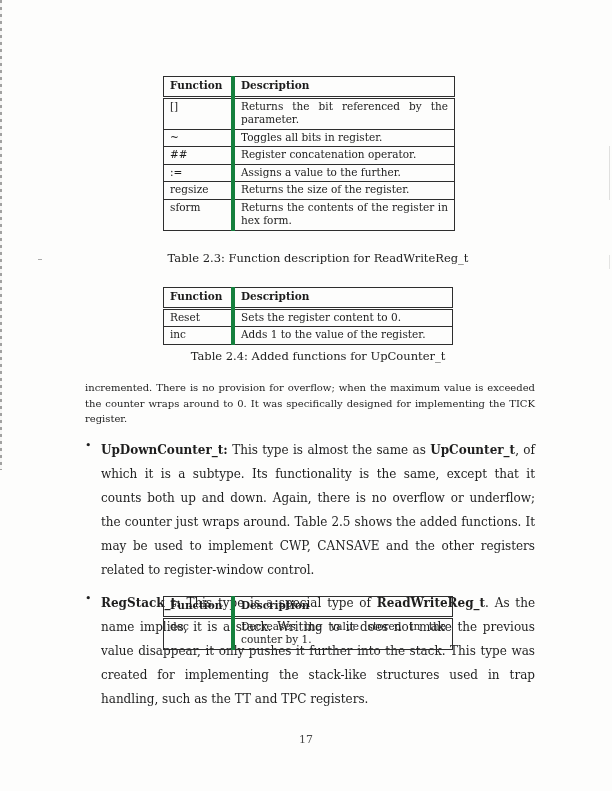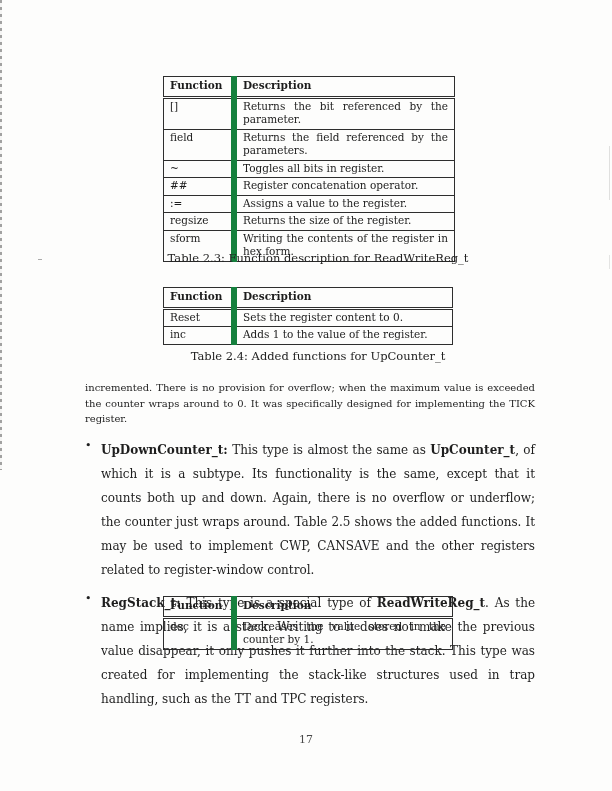--- a/index.html
+++ b/index.html
@@ -35,21 +35,21 @@
     border: 1.2px solid #2e2e2e;
   }
   .doc-table thead tr {
     border-bottom: 3px double #2e2e2e;
   }
   .doc-table tbody tr {
     border-top: 1px solid #2e2e2e;
   }
   .doc-table th:first-child,
   .doc-table td:first-child {
-    border-right: 6px solid #15803d;
+    border-right: 4px solid #15803d;
     width: 55px;
   }
   .doc-table th {
     text-align: left;
     font-weight: bold;
     padding-top: 2px;
     padding-bottom: 3px;
   }
   .doc-table td.desc {
     text-align: justify;
@@ -123,42 +123,38 @@
           <th>Function</th>
           <th>Description</th>
         </tr>
       </thead>
       <tbody>
         <tr>
           <td>[]</td>
           <td class="desc">Returns the bit referenced by the parameter.</td>
         </tr>
         <tr>
-          <td>field</td>
-          <td class="desc">Returns the field referenced by the parameters.</td>
-        </tr>
-        <tr>
           <td>~</td>
           <td class="desc">Toggles all bits in register.</td>
         </tr>
         <tr>
           <td>##</td>
           <td class="desc">Register concatenation operator.</td>
         </tr>
         <tr>
           <td>:=</td>
-          <td class="desc">Assigns a value to the register.</td>
+          <td class="desc">Assigns a value to the further.</td>
         </tr>
         <tr>
           <td>regsize</td>
           <td class="desc">Returns the size of the register.</td>
         </tr>
         <tr>
           <td>sform</td>
-          <td class="desc">Writing the contents of the register in hex form.</td>
+          <td class="desc">Returns the contents of the register in hex form.</td>
         </tr>
       </tbody>
     </table>
   </div>
   <div class="abs caption" style="top:251px;">Table 2.3: Function description for ReadWriteReg_t</div>
 
   <div class="abs" style="left:163px; top:287px; width:290px;">
     <table class="doc-table">
       <thead>
         <tr>

